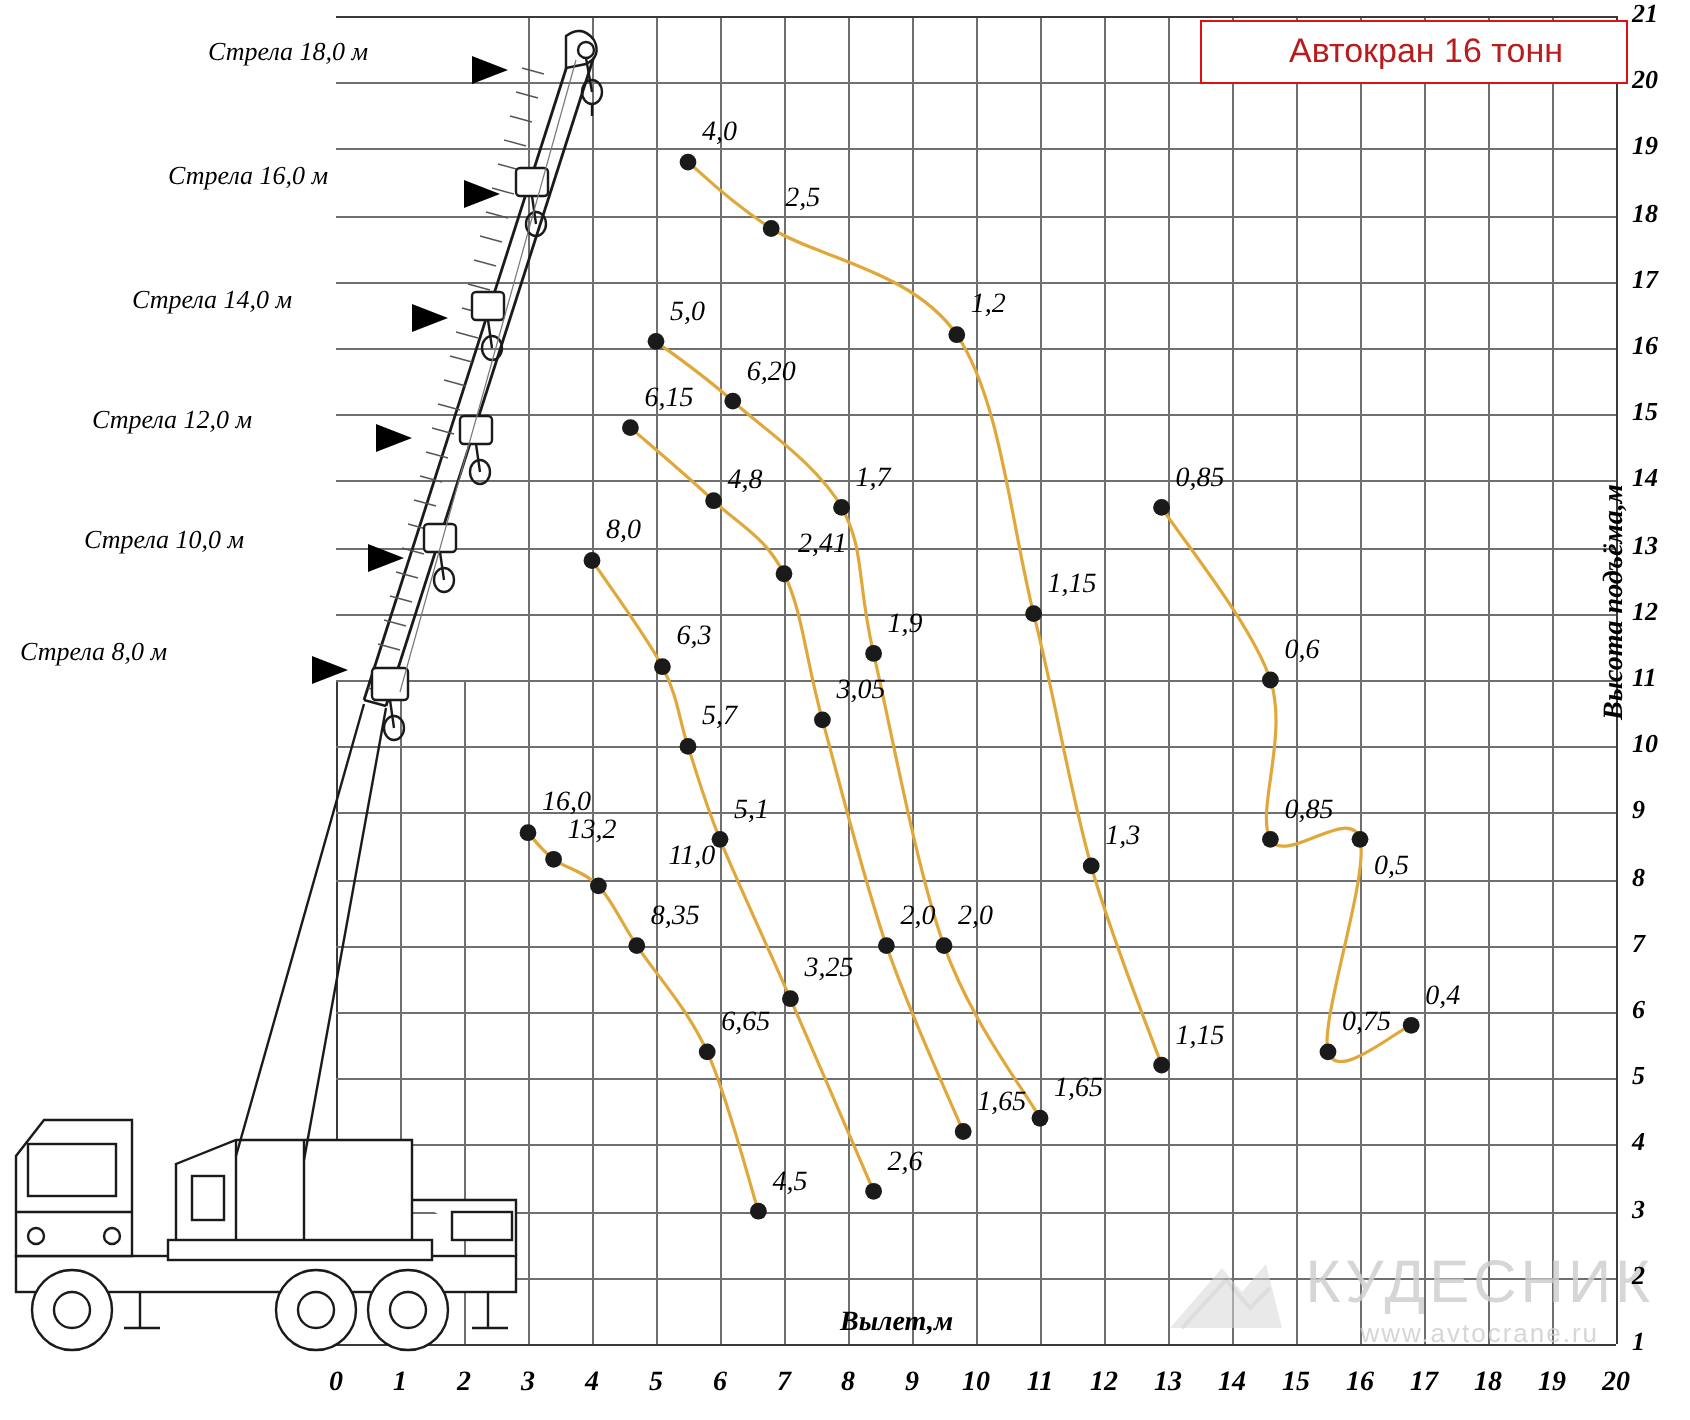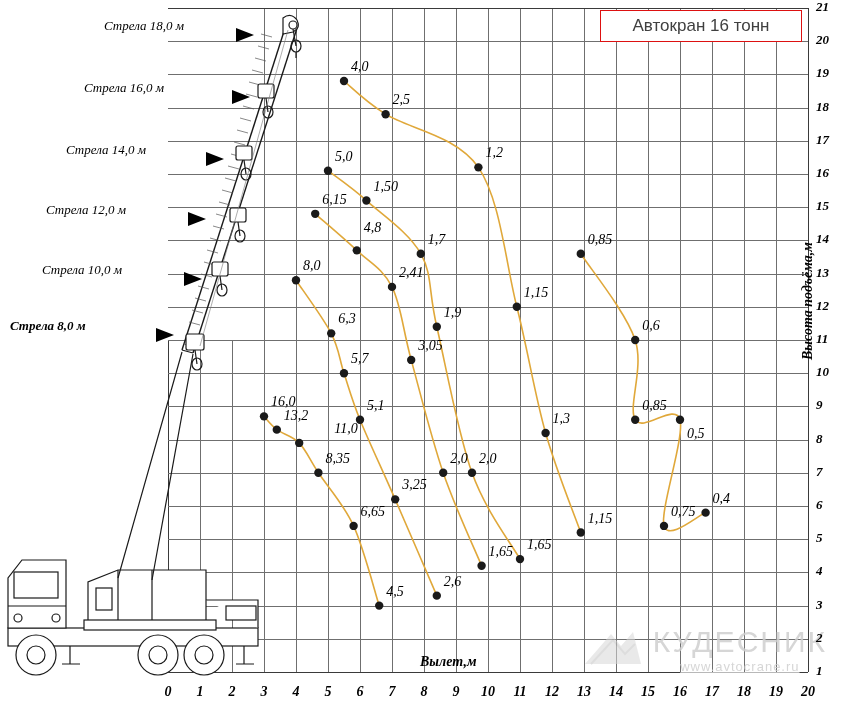--- a/index.html
+++ b/index.html
@@ -29,29 +29,29 @@
           color:#000;white-space:nowrap;}
 
   
   .boomlab{position:absolute;font-size:13px;font-style:italic;font-family:"Liberation Serif",serif;
            white-space:nowrap;}
   .arrow{position:absolute;width:0;height:0;border-top:7px solid transparent;
          border-bottom:7px solid transparent;border-left:18px solid #000;}
 
   
   .titlebox{position:absolute;left:600px;top:10px;width:200px;height:30px;
-            border:1px solid #d11;background:#fff;color:#404040;
+            border:1px solid #d11;background:#fff;color:#b91c1c;
             font-size:17px;font-family:"Liberation Sans",sans-serif;
-            display:flex;align-items:center;justify-content:center;}
+            display:flex;align-items:center;justify-content:center;padding-left:12px;}
 
   
   .wm{position:absolute;right:18px;bottom:36px;text-align:center;color:#cfcfcf;
       font-family:"Liberation Sans",sans-serif;opacity:.85;}
   .wm .big{font-size:30px;letter-spacing:2px;font-weight:normal;}
-  .wm .small{font-size:13px;letter-spacing:1px;text-decoration:underline;}
+  .wm .small{font-size:13px;letter-spacing:1px;}
   .wm-logo{position:absolute;right:200px;bottom:40px;width:64px;height:46px;opacity:.55;}
 
   
   svg.crane{position:absolute;left:0;top:0;width:845px;height:710px;}
 </style>
 </head>
 <body>
 
 <div id="stage">
 
@@ -257,21 +257,21 @@
 
   <div class="boomlab" style="left:66px;top:142px;">Стрела 14,0 м</div>
   <div class="arrow" style="left:206px;top:152px;"></div>
 
   <div class="boomlab" style="left:46px;top:202px;">Стрела 12,0 м</div>
   <div class="arrow" style="left:188px;top:212px;"></div>
 
   <div class="boomlab" style="left:42px;top:262px;">Стрела 10,0 м</div>
   <div class="arrow" style="left:184px;top:272px;"></div>
 
-  <div class="boomlab" style="left:10px;top:318px;font-weight:bold;">Стрела 8,0 м</div>
+  <div class="boomlab" style="left:10px;top:318px;">Стрела 8,0 м</div>
   <div class="arrow" style="left:156px;top:328px;"></div>
 
   <div class="titlebox">Автокран 16 тонн</div>
 
   <div class="axis-title" style="left:420px;top:654px;">Вылет,м</div>
   <div class="axis-title vert" style="left:800px;top:360px;">Высота подъёма,м</div>
 
   <div class="wm">
     <div class="big">КУДЕСНИК</div>
     <div class="small">www.avtocrane.ru</div>
@@ -329,27 +329,27 @@
     <div class="plabel" style="left: 325.4px; top: 450.8px;">8,35</div>
     <div class="plabel" style="left: 360.6px; top: 503.92px;">6,65</div>
     <div class="plabel" style="left: 386.2px; top: 583.6px;">4,5</div>
     <div class="plabel" style="left: 303px; top: 258.24px;">8,0</div>
     <div class="plabel" style="left: 338.2px; top: 311.36px;">6,3</div>
     <div class="plabel" style="left: 351px; top: 351.2px;">5,7</div>
     <div class="plabel" style="left: 367px; top: 397.68px;">5,1</div>
     <div class="plabel" style="left: 402.2px; top: 477.36px;">3,25</div>
     <div class="plabel" style="left: 443.8px; top: 573.64px;">2,6</div>
     <div class="plabel" style="left: 322.2px; top: 191.84px; text-align: right;">6,15</div>
-    <div class="plabel" style="left: 363.8px; top: 220px;">4,8</div>
+    <div class="plabel" style="left: 363.8px; top: 233px;">4,8</div>
     <div class="plabel" style="left: 399px; top: 264.88px;">2,41</div>
     <div class="plabel" style="left: 418.2px; top: 337.92px;">3,05</div>
     <div class="plabel" style="left: 450.2px; top: 450.8px;">2,0</div>
     <div class="plabel" style="left: 488.6px; top: 543.76px;">1,65</div>
     <div class="plabel" style="left: 335px; top: 148.68px;">5,0</div>
-    <div class="plabel" style="left: 373.4px; top: 178.56px;">1,50</div>
+    <div class="plabel" style="left: 373.4px; top: 178.56px;">6,20</div>
     <div class="plabel" style="left: 427.8px; top: 231.68px;">1,7</div>
     <div class="plabel" style="left: 443.8px; top: 304.72px;">1,9</div>
     <div class="plabel" style="left: 479px; top: 450.8px;">2,0</div>
     <div class="plabel" style="left: 527px; top: 537.12px;">1,65</div>
     <div class="plabel" style="left: 351px; top: 59.04px;">4,0</div>
     <div class="plabel" style="left: 392.6px; top: 92.24px;">2,5</div>
     <div class="plabel" style="left: 485.4px; top: 145.36px;">1,2</div>
     <div class="plabel" style="left: 523.8px; top: 284.8px;">1,15</div>
     <div class="plabel" style="left: 552.6px; top: 410.96px;">1,3</div>
     <div class="plabel" style="left: 587.8px; top: 510.56px;">1,15</div>

